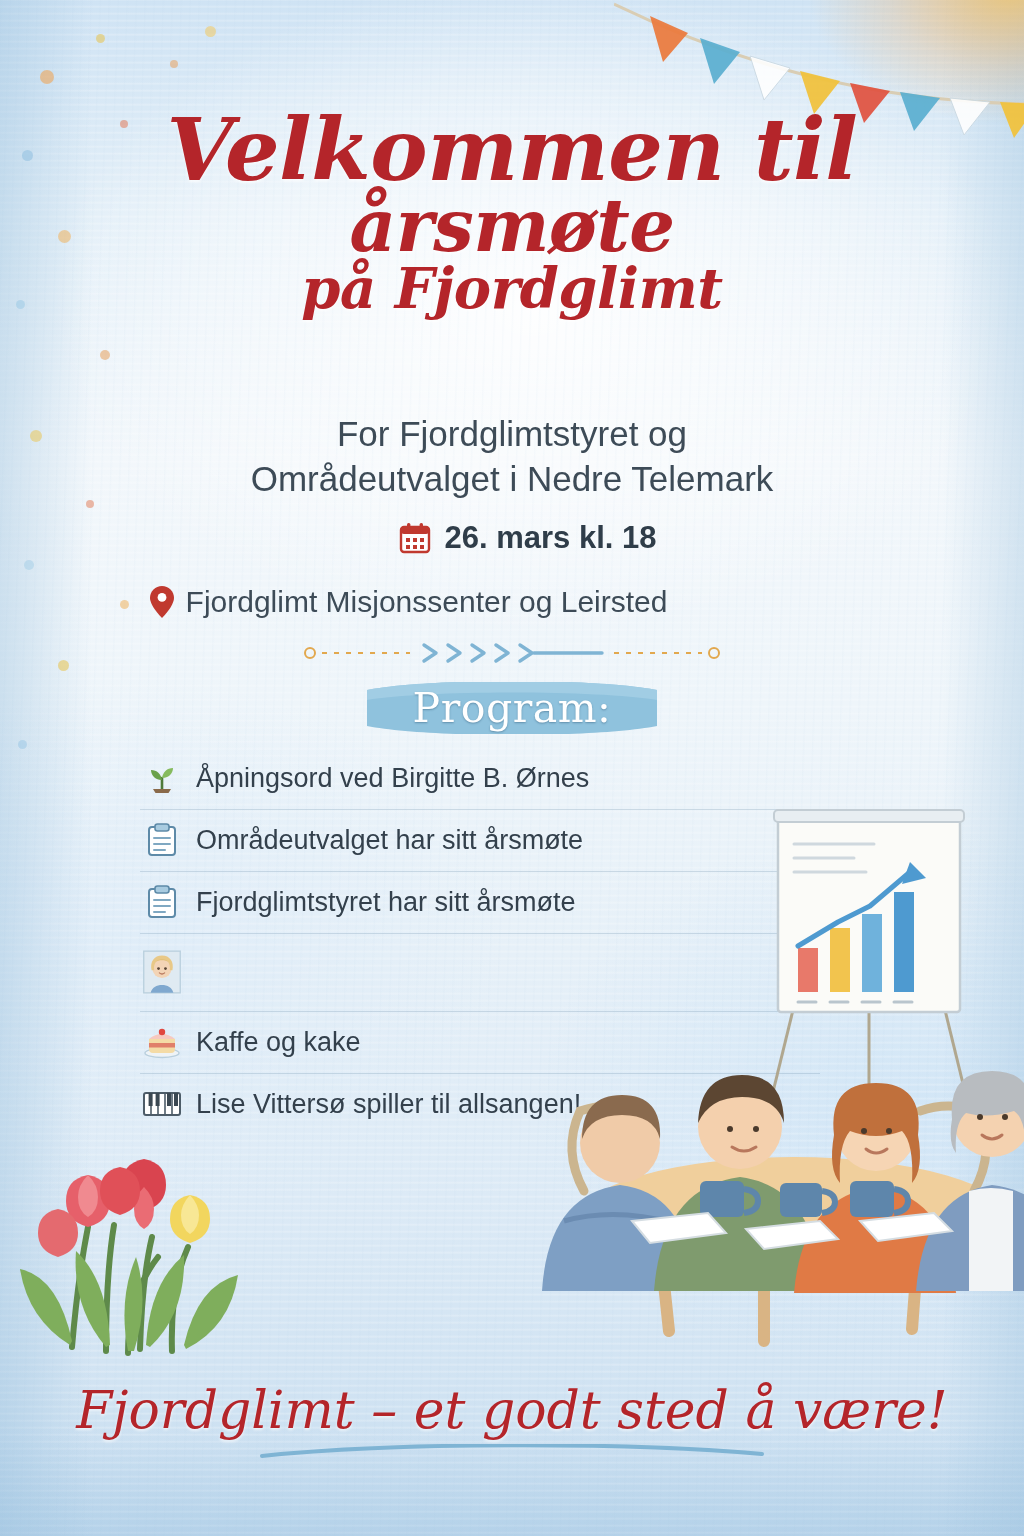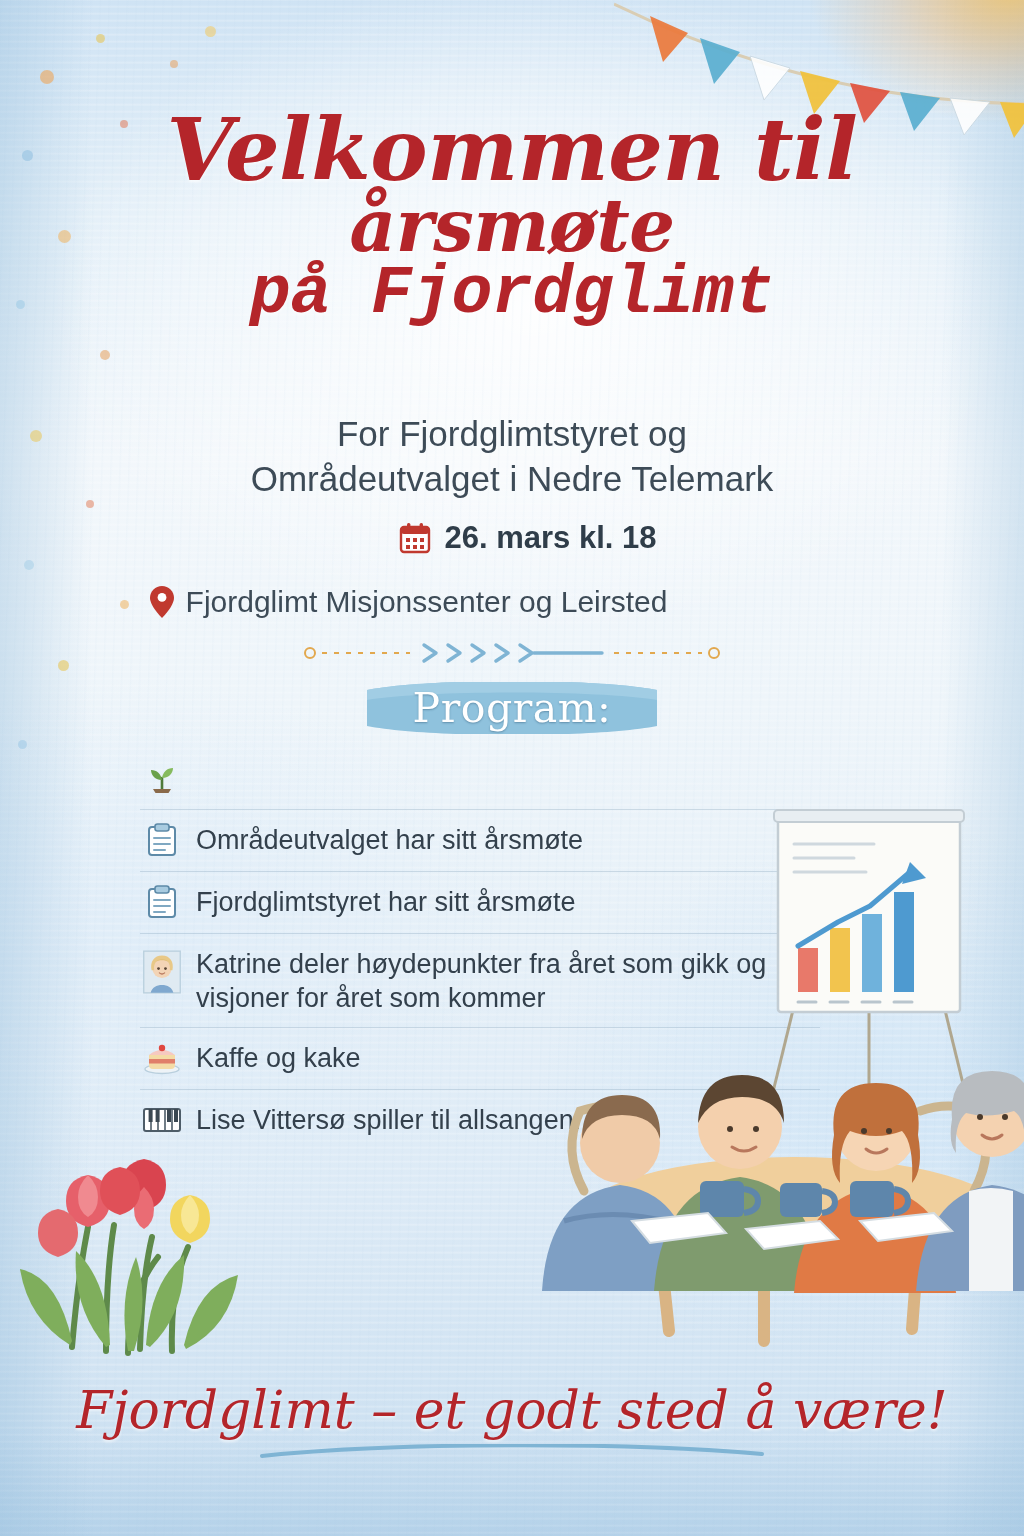--- a/index.html
+++ b/index.html
@@ -79,21 +79,21 @@
     font-family: "DejaVu Serif", "Liberation Serif", serif;
     font-weight: bold;
     font-style: italic;
     color: #b4252a;
     line-height: 0.97;
     letter-spacing: -0.5px;
     text-shadow: 0 2px 3px rgba(255,255,255,0.7);
   }
   .hl1 { font-size: 86px; }
   .hl2 { font-size: 72px; }
-  .hl3 { font-size: 68px; font-family: Liberation Mono, monospace; }
+  .hl3 { font-size: 56px; }
 
   .subtitle {
     position: absolute;
     top: 412px;
     left: 0;
     width: 1024px;
     text-align: center;
     font-size: 35px;
     color: #3d4b57;
     line-height: 1.28;
@@ -344,20 +344,21 @@
 
     <div class="prow">
       <span class="ico">
         <svg width="34" height="34" viewBox="0 0 34 34">
           <path d="M17 28 L17 17" stroke="#4e7a3a" stroke-width="2.6" fill="none" stroke-linecap="round"></path>
           <path d="M17 19 C 9 19, 6 13, 6 9 C 12 9, 16 13, 17 19 Z" fill="#6aa14a"></path>
           <path d="M17 17 C 25 17, 28 11, 28 7 C 22 7, 18 11, 17 17 Z" fill="#86bb5e"></path>
           <path d="M8 28 h18 l-2.5 4 h-13 Z" fill="#8a6a4a"></path>
         </svg>
       </span>
+      <span class="txt">Åpningsord ved Birgitte B. Ørnes</span>
     </div>
 
     <div class="prow">
       <span class="ico">
         <svg width="32" height="34" viewBox="0 0 32 34">
           <rect x="3" y="4" width="26" height="28" rx="3" fill="#ffffff" stroke="#5d8aa8" stroke-width="2"></rect>
           <rect x="9" y="1" width="14" height="7" rx="2.5" fill="#a8cbe0" stroke="#5d8aa8" stroke-width="1.6"></rect>
           <g stroke="#7fa8c2" stroke-width="2" stroke-linecap="round">
             <line x1="8" y1="15" x2="24" y2="15"></line>
             <line x1="8" y1="21" x2="24" y2="21"></line>
@@ -389,21 +390,20 @@
           <rect x="2" y="2" width="42" height="48" fill="#dfeaf2" stroke="#b9cfdd" stroke-width="1.5"></rect>
           <circle cx="23" cy="22" r="11" fill="#f3d4b6"></circle>
           <path d="M12 20 C12 10, 34 10, 34 20 C34 14, 30 9, 23 9 C16 9, 12 14, 12 20 Z" fill="#e2c07a"></path>
           <path d="M11 24 C9 14, 14 7, 23 7 C32 7, 37 14, 35 24 L32 24 C33 16, 29 11, 23 11 C17 11, 13 16, 14 24 Z" fill="#e8c887"></path>
           <path d="M10 50 C12 38, 34 38, 36 50 Z" fill="#7fa8cf"></path>
           <circle cx="19" cy="22" r="1.6" fill="#5a4636"></circle>
           <circle cx="27" cy="22" r="1.6" fill="#5a4636"></circle>
           <path d="M20 27 q3 2.6 6 0" stroke="#b8775c" stroke-width="1.4" fill="none" stroke-linecap="round"></path>
         </svg>
       </span>
-      <span class="txt">Katrine deler høydepunkter fra året som gikk og visjoner for året som kommer</span>
     </div>
 
     <div class="prow">
       <span class="ico">
         <svg width="40" height="34" viewBox="0 0 40 34">
           <ellipse cx="20" cy="28" rx="17" ry="4.5" fill="#eef3f7" stroke="#b9cfdd" stroke-width="1.4"></ellipse>
           <path d="M7 14 h26 v10 a4 4 0 0 1 -4 4 h-18 a4 4 0 0 1 -4 -4 Z" fill="#f4dba6"></path>
           <rect x="7" y="18" width="26" height="4.5" fill="#e07f6a"></rect>
           <path d="M7 14 q6 -5 13 -5 q7 0 13 5 Z" fill="#f6c9c0"></path>
           <circle cx="20" cy="7" r="3.2" fill="#e0473f"></circle>

